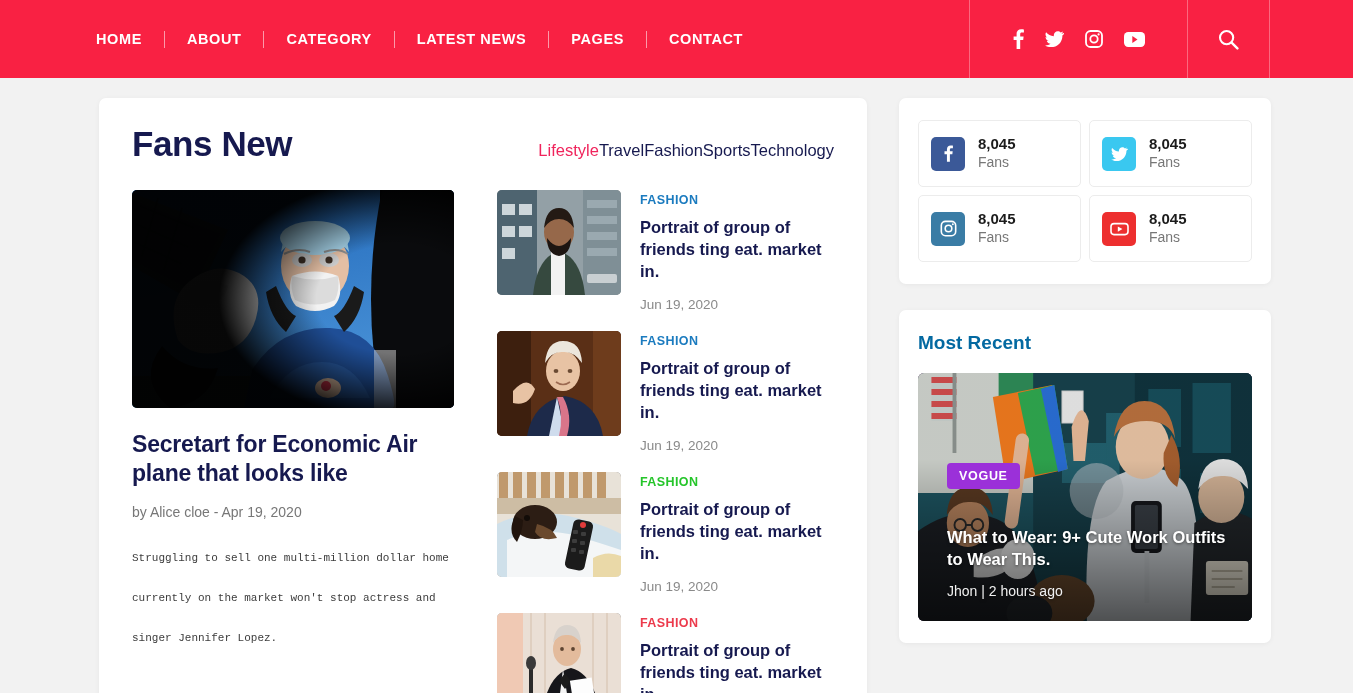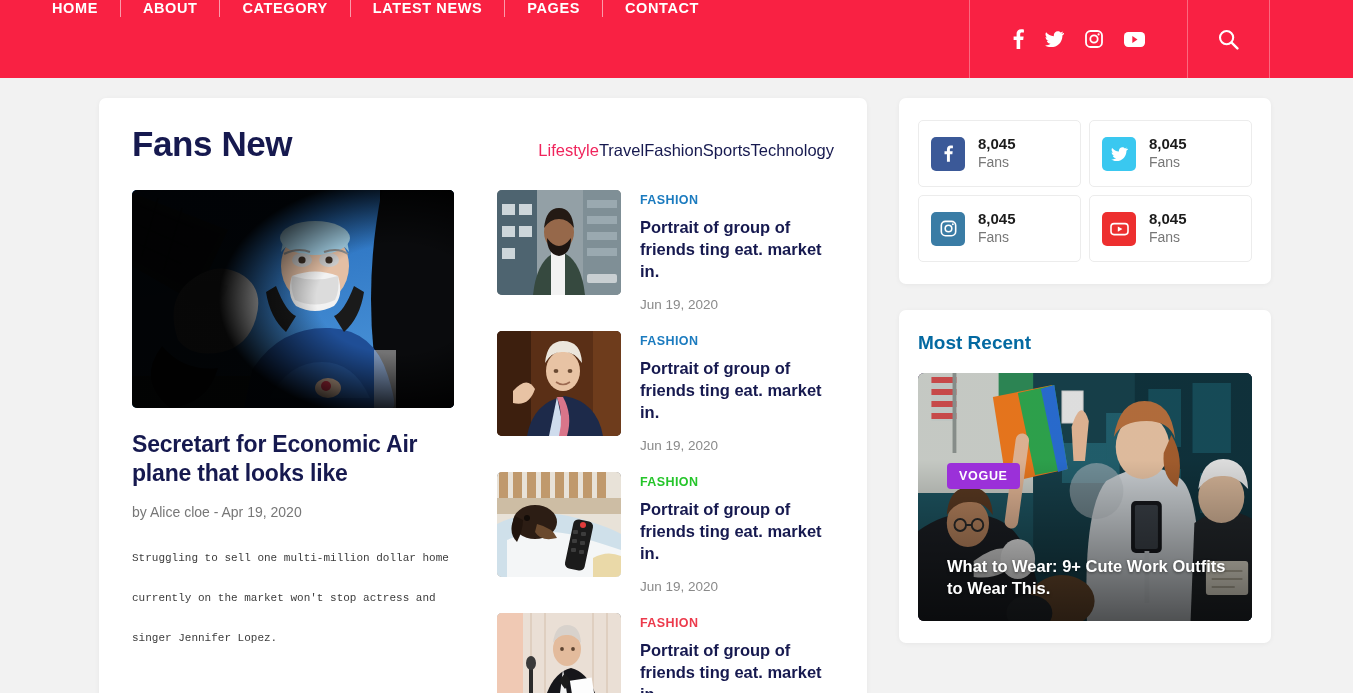--- a/index.html
+++ b/index.html
@@ -16,21 +16,22 @@
   
   .header {
     height: 78px;
     background: #f92143;
     display: flex;
     align-items: stretch;
   }
   .nav {
     flex: 0 0 970px;
     display: flex;
-    padding-left: 52px;
+    align-items: center;
+    padding-left: 96px;
     border-right: 1px solid rgba(255,255,255,0.32);
   }
   .nav-item {
     color: #ffffff;
     font-size: 14.5px;
     font-weight: bold;
     letter-spacing: 0.6px;
     text-transform: uppercase;
     white-space: nowrap;
     cursor: pointer;
@@ -623,18 +624,19 @@
           <ellipse cx="150" cy="228" rx="34" ry="26" fill="#6a4a2e"></ellipse>
           <ellipse cx="116" cy="240" rx="24" ry="18" fill="#23272b"></ellipse>
           <circle cx="186" cy="118" r="28" fill="#b9bfc4" opacity="0.55"></circle>
         </svg>
         <div class="recent-shade"></div>
         <div class="vogue-wrap">
           <span class="badge">VOGUE</span>
         </div>
         <div class="recent-inner">
           <div class="recent-title">What to Wear: 9+ Cute Work Outfits to Wear This.</div>
+          <div class="recent-meta">Jhon | 2 hours ago</div>
         </div>
       </div>
     </div>
 
   </aside>
 </div>
 
 </body></html>

